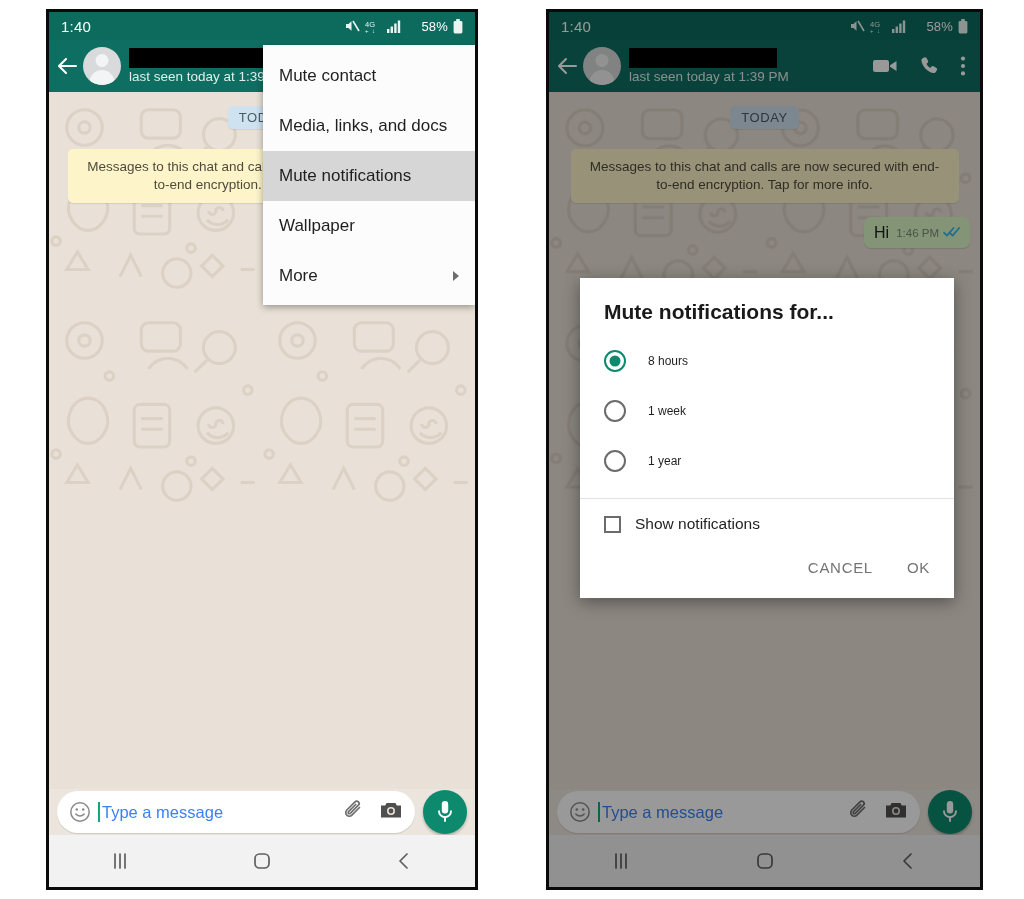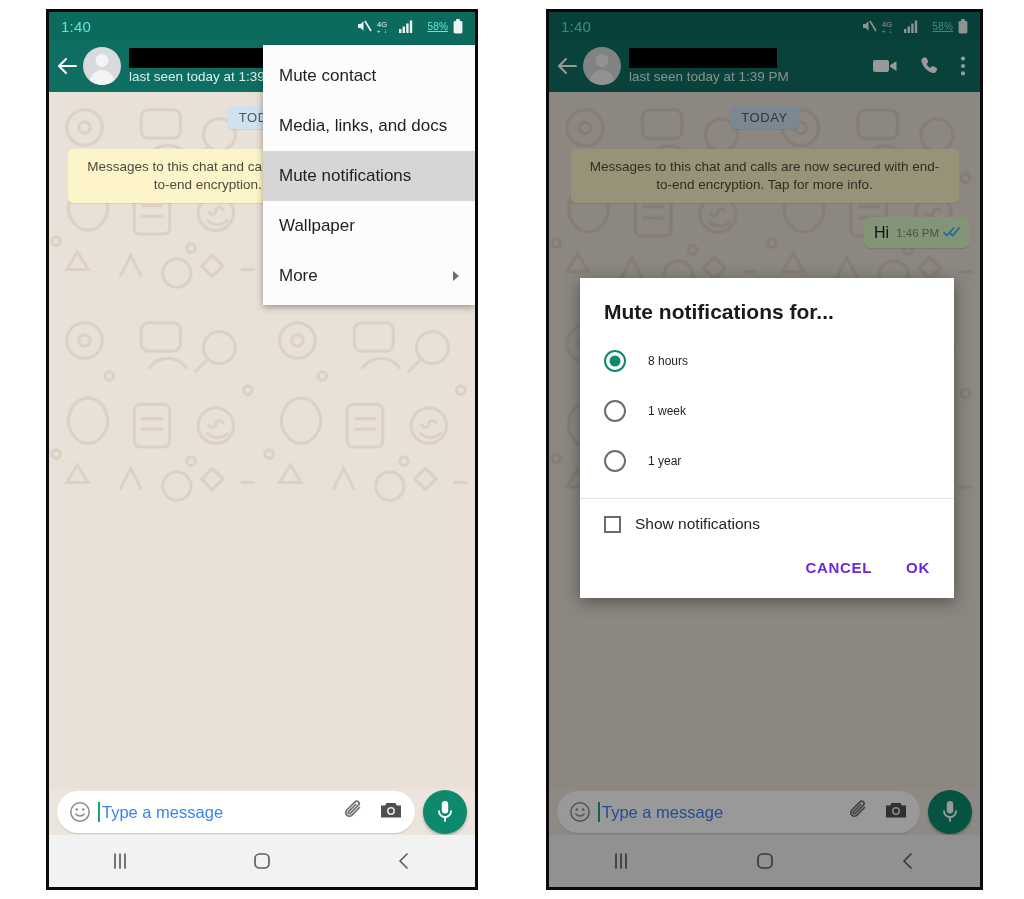--- a/index.html
+++ b/index.html
@@ -24,27 +24,27 @@
   #phone-right{left:546px;top:9px;width:437px;height:881px;}
 
   .screen{position:absolute;left:0;top:0;right:0;bottom:0;overflow:hidden;background:#ece5dd;}
 
   
   .statusbar{
     position:absolute;left:0;top:0;right:0;height:28px;
     background:#0d6b5e;
     display:flex;align-items:center;
     padding:0 12px;box-sizing:border-box;
-    color:#5eead4;font-size:15px;
+    color:#ffffff;font-size:15px;
   }
   .statusbar .clock{flex:0 0 auto;letter-spacing:.2px;}
   .statusbar .sb-spacer{flex:1 1 auto;}
   .sb-icons{display:flex;align-items:center;gap:5px;}
   .sb-icons svg{display:block;}
-  .sb-batt{font-size:10px;letter-spacing:.2px;margin-left:9px;text-decoration:underline;}
+  .sb-batt{font-size:13px;letter-spacing:.2px;margin-left:15px;}
 
   
   .appbar{
     position:absolute;left:0;top:28px;right:0;height:52px;
     background:#0e6e61;
     display:flex;align-items:center;
     padding:0 10px 0 6px;box-sizing:border-box;
   }
   .back-ic{flex:0 0 auto;width:26px;height:26px;margin-right:2px;}
   .avatar{
@@ -154,21 +154,21 @@
     border:2px solid #6b6b6b;box-sizing:border-box;position:relative;}
   .radio.on{border-color:#0c8a6e;}
   .radio.on::after{content:"";position:absolute;left:50%;top:50%;
     transform:translate(-50%,-50%);width:11px;height:11px;border-radius:50%;background:#0c8a6e;}
   .radio-lbl{margin-left:22px;font-size:12px;color:#1f1f1f;}
   .dlg-div{height:1px;background:#e2e2e2;margin-top:12px;}
   .check-row{display:flex;align-items:center;padding:16px 24px 4px;}
   .checkbox{flex:0 0 auto;width:17px;height:17px;border:2px solid #6b6b6b;box-sizing:border-box;}
   .check-lbl{margin-left:14px;font-size:15.5px;color:#1f1f1f;}
   .dlg-actions{display:flex;justify-content:flex-end;align-items:center;padding:16px 20px 16px 0;gap:26px;}
-  .dlg-btn{font-size:15px;font-weight:bold;color:#6d28d9;letter-spacing:.7px;padding:6px 4px;}
+  .dlg-btn{font-size:15px;font-weight:normal;color:#737373;letter-spacing:.7px;padding:6px 4px;}
 
   .dim-layer{position:absolute;inset:0;background:rgba(0,0,0,.40);z-index:20;pointer-events:none;}
 </style>
 </head>
 <body>
 
 <div class="stage">
 
   <div class="phone" id="phone-left">
     <div class="screen">

